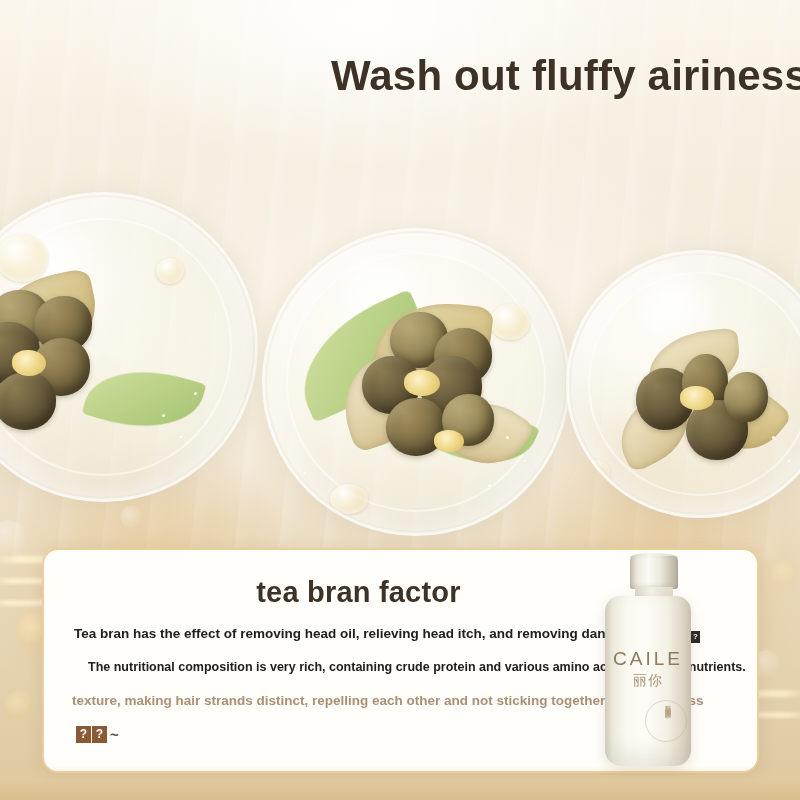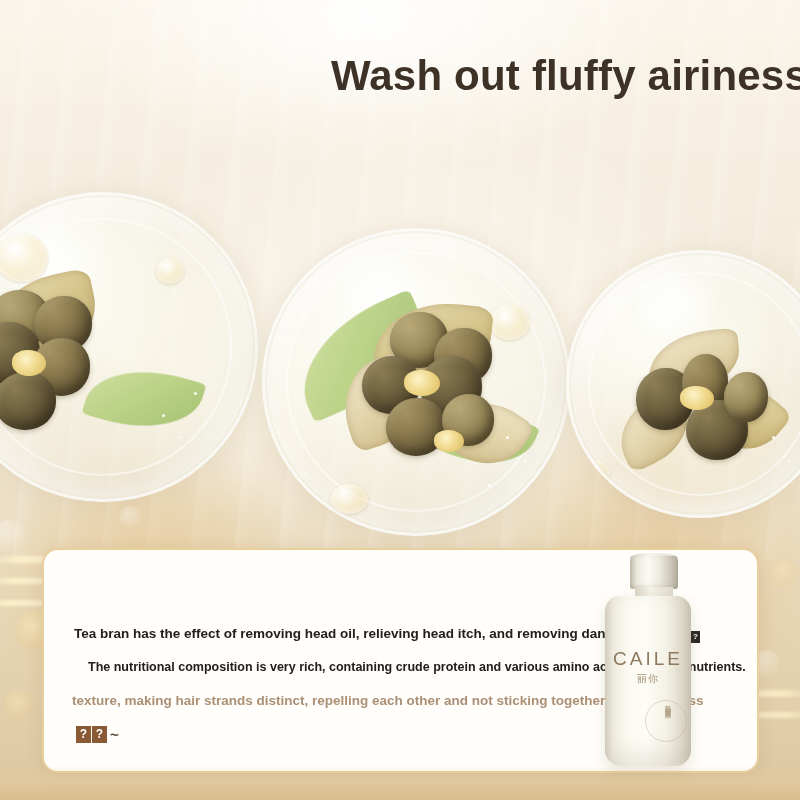--- a/index.html
+++ b/index.html
@@ -108,21 +108,21 @@
   .b-cap-top{position:absolute;left:34px;top:-3px;width:48px;height:9px;border-radius:50%;
     background:linear-gradient(90deg,#d5cfc0,#f8f6ee 40%,#ddd8ca);}
   .b-neck{position:absolute;left:39px;top:31px;width:38px;height:13px;
     background:linear-gradient(90deg,#d9d4c6 0%,#f4f1e7 40%,#ded9cb 100%);}
   .b-body{position:absolute;left:9px;top:40px;width:86px;height:170px;border-radius:15px 15px 16px 16px;
     background:linear-gradient(90deg,#d8d2c2 0%,#f1eee2 9%,#fbf9f1 26%,#fdfcf6 48%,#f4f1e6 72%,#e0dacb 90%,#cbc5b5 100%);
     box-shadow:inset 0 -10px 22px rgba(160,150,126,.22), 0 5px 14px rgba(150,128,86,.20);}
   .b-brand{position:absolute;left:0;right:0;top:52px;text-align:center;
     font-size:19px;letter-spacing:3px;color:#8d7a60;font-weight:400;}
   .b-sub{position:absolute;left:0;right:0;top:76px;text-align:center;
-    font-size:10px;letter-spacing:1px;color:#a59478;}
+    font-size:14px;letter-spacing:1px;color:#a59478;}
   .b-seal{position:absolute;left:40px;top:104px;width:40px;height:40px;border-radius:50%;
     border:1px solid rgba(190,176,148,.45);}
   .b-vert{position:absolute;left:52px;top:104px;width:16px;height:74px;
     writing-mode:vertical-rl;font-size:6.5px;letter-spacing:.8px;color:#b3a284;line-height:9px;}
 
   
   .shelf{position:absolute;left:0;bottom:0;width:800px;height:34px;
     background:linear-gradient(180deg, rgba(236,216,178,0) 0%, rgba(228,203,158,.55) 45%, rgba(214,184,132,.72) 100%);}
 </style>
 </head>
@@ -233,20 +233,21 @@
 
     <div class="sparkle" style="left:206px;top:186px;width:3px;height:3px;"></div>
     <div class="sparkle" style="left:222px;top:210px;width:2px;height:2px;"></div>
     <div class="rim"></div>
   </div>
 
   <div class="headline" id="title">Wash out fluffy airiness</div>
 
   <div id="card">
 
+    <div id="card-title">tea bran factor</div>
 
     <div class="body-line" id="line1"><span>Tea bran has the effect of removing head oil, relieving head itch, and removing dandruff. Its own</span><span class="tofu-inline">?</span></div>
 
     <div class="body-line" id="line2">The nutritional composition is very rich, containing crude protein and various amino acids and other nutrients.</div>
     <div class="body-line" id="line3">texture, making hair strands distinct, repelling each other and not sticking together, full of airiness</div>
 
     <div class="tofu-wrap">
       <span class="tofu">?</span>
       <span class="tofu">?</span>
       <span class="tilde">~</span>

